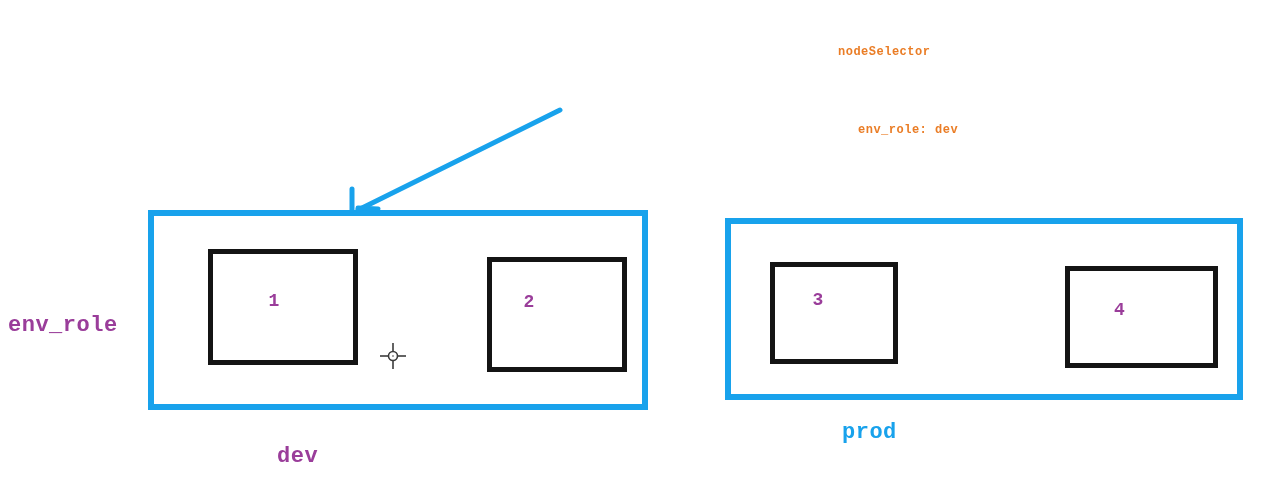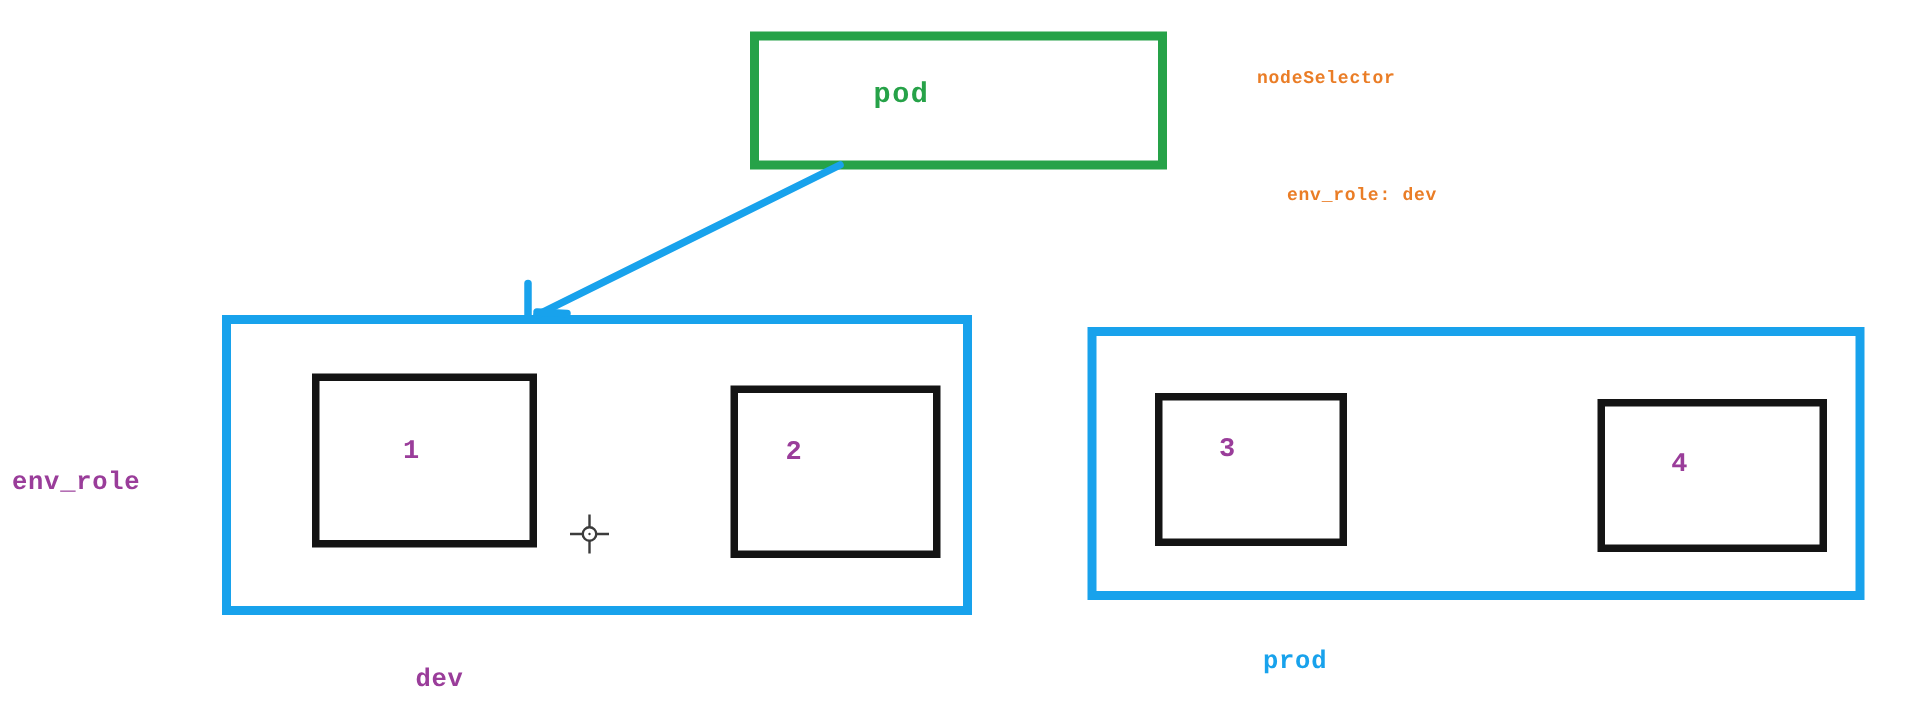--- a/index.html
+++ b/index.html
@@ -34,33 +34,30 @@
   .node span{color:var(--purple);font-size:18px;}
   .node.n1{left:208px;top:249px;width:150px;height:116px;}
   .node.n1 span{transform:translate(-9px,-6px);}
   .node.n2{left:487px;top:257px;width:140px;height:115px;}
   .node.n2 span{transform:translate(-28px,-13px);}
   .node.n3{left:770px;top:262px;width:128px;height:102px;}
   .node.n3 span{transform:translate(-16px,-13px);}
   .node.n4{left:1065px;top:266px;width:153px;height:102px;}
   .node.n4 span{transform:translate(-22px,-7px);}
 
-  .txt{position:absolute;font-size:17px;letter-spacing:.5px;white-space:pre;}
+  .txt{position:absolute;font-size:22px;letter-spacing:.5px;white-space:pre;}
   .env-role{left:8px;top:313px;color:var(--purple);}
   .lbl-dev {left:277px;top:444px;color:var(--purple);}
-  .lbl-prod{left:842px;top:432px;color:var(--blue);}
+  .lbl-prod{left:842px;top:420px;color:var(--blue);}
 </style>
 </head>
 <body>
 
 <div class="canvas">
 
-  <div class="pod-box">
-    <span>pod</span>
-  </div>
 
   <div class="ann-line l1">nodeSelector</div>
   <div class="ann-line l2">env_role: dev</div>
 
   <div class="group dev"></div>
   <div class="group prod"></div>
 
   <div class="node n1">
     <span>1</span>
   </div>

